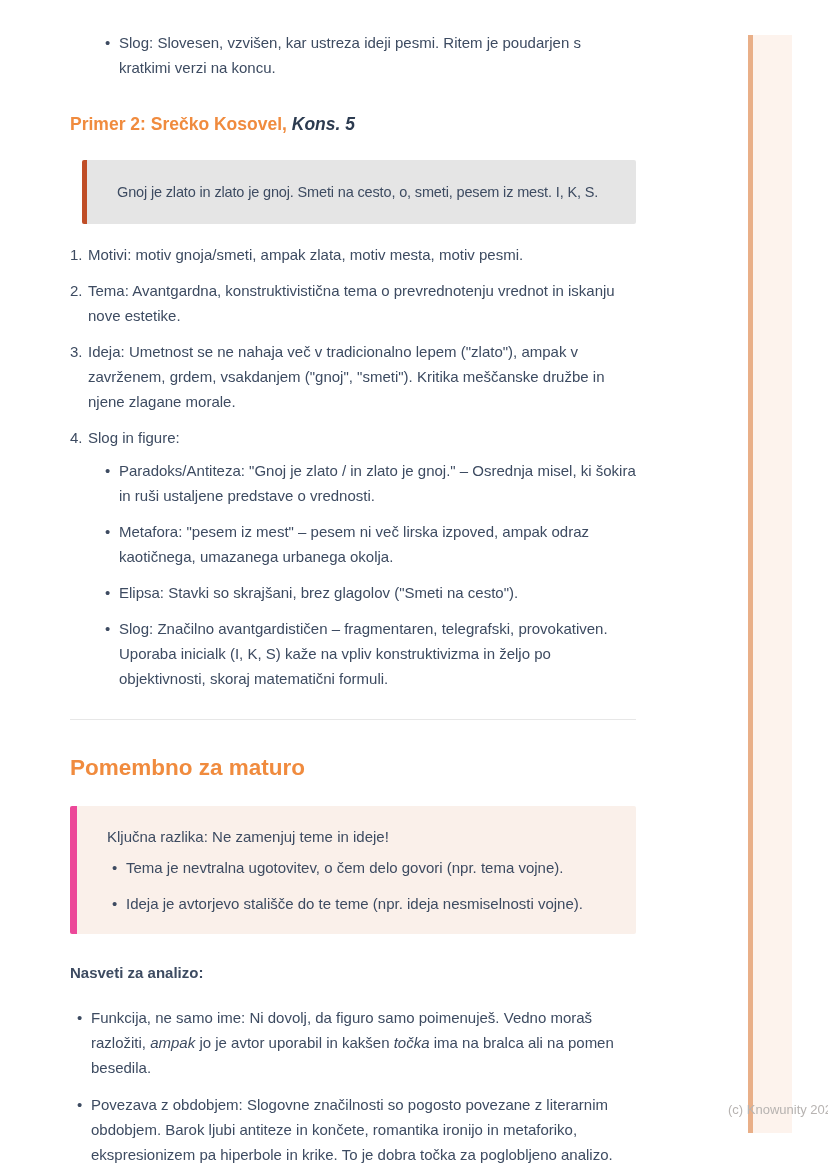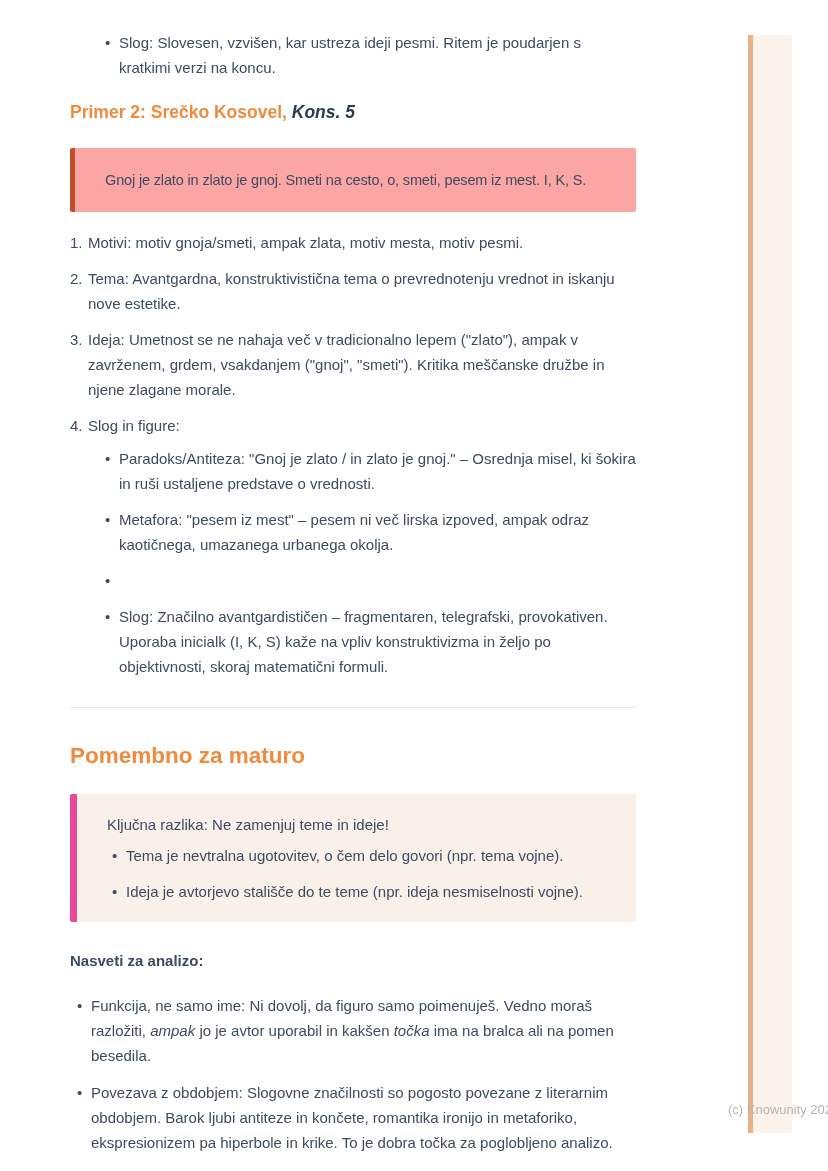--- a/index.html
+++ b/index.html
@@ -33,33 +33,34 @@
   }
   .bold { font-weight:normal; }
   .ital { font-style:italic; }
 
   .b-item { display:flex; }
   .bullet { flex:none; width:14px; }
 
   .intro-list { padding-left:35px; }
 
   h3.primer-heading {
-    margin:20px 0 0 0;
+    margin:32px 0 0 0;
     font-size:17.5px; line-height:24px;
     font-weight:bold;
   }
   .h-orange { color:#f08b3e; }
   .h-dark { color:#2c3b50; font-style:italic; }
 
   .quote-box {
     margin-top:24px;
-    background:#fca5a5;
+    background:#e5e5e5;
     border-left:5px solid #c04e27;
     border-radius:2px;
     padding:20px 28px 19px 30px;
+    margin-left:12px;
   }
   .quote-box p {
     margin:0; white-space:nowrap;
     font-size:14.5px; letter-spacing:-0.15px;
   }
 
   .num-list { margin-top:18px; }
   .num-item { display:flex; margin-bottom:11px; }
   .num { flex:none; width:18px; }
   .num-body { flex:1; }
@@ -149,20 +150,21 @@
               <span><span class="bold">Paradoks/Antiteza:</span> <span>"Gnoj je zlato / in zlato je gnoj." – Osrednja misel, ki šokira in ruši ustaljene predstave o vrednosti.</span></span>
             </div>
 
             <div class="b-item sub-item">
               <span class="bullet">•</span>
               <span><span class="bold">Metafora:</span> <span>"pesem iz mest" – pesem ni več lirska izpoved, ampak odraz kaotičnega, umazanega urbanega okolja.</span></span>
             </div>
 
             <div class="b-item sub-item">
               <span class="bullet">•</span>
+              <span><span class="bold">Elipsa:</span> <span>Stavki so skrajšani, brez glagolov ("Smeti na cesto").</span></span>
             </div>
 
             <div class="b-item sub-item">
               <span class="bullet">•</span>
               <span><span class="bold">Slog:</span> <span>Značilno avantgardističen – fragmentaren, telegrafski, provokativen. Uporaba inicialk (I, K, S) kaže na vpliv konstruktivizma in željo po objektivnosti, skoraj matematični formuli.</span></span>
             </div>
 
           </div>
         </span>
       </div>

